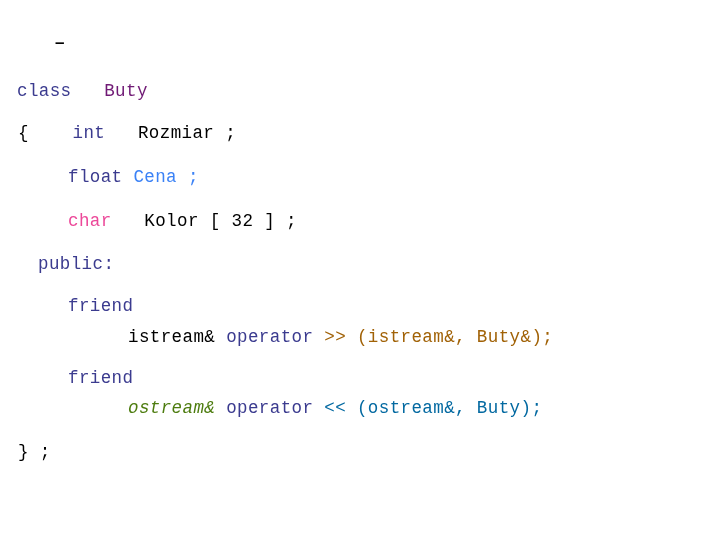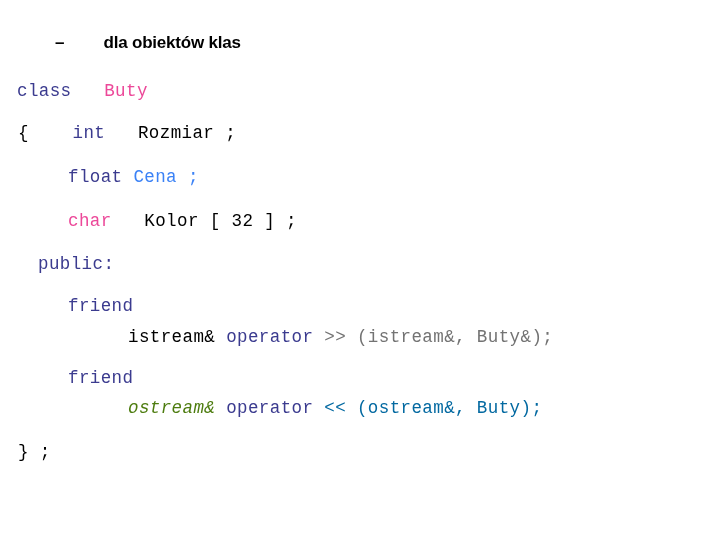--- a/index.html
+++ b/index.html
@@ -68,29 +68,28 @@
     color: #000000;
   }
 </style>
 </head>
 <body>
 
 <div id="slide" style="background: rgb(255, 255, 255);">
 
   <div id="title-line">
     <span class="bullet-dash">–</span>
-    <span class="title-text">dla obiektów klas</span>
   </div>
 
   <div id="code-block">
-      <div class="code-line" style="left: 17px; top: 81px;"><span class="kw" style="color: rgb(59, 59, 143);">class</span><span class="pl" style="color: #ec4899;">   Buty</span></div>
+      <div class="code-line" style="left: 17px; top: 81px;"><span class="kw" style="color: rgb(59, 59, 143);">class</span><span class="pl" style="color: #701a75;">   Buty</span></div>
       <div class="code-line" style="left: 18px; top: 123px;"><span class="pl" style="color: rgb(0, 0, 0);">{    </span><span class="kw" style="color: rgb(59, 59, 143); margin-top: 11px;">int</span><span class="pl" style="color: rgb(0, 0, 0);">   Rozmiar ;</span></div>
       <div class="code-line" style="left: 68px; top: 167px;"><span class="kw" style="color: rgb(59, 59, 143);">float</span><span class="pl" style="color: #3b82f6;"> Cena ;</span></div>
       <div class="code-line" style="left: 68px; top: 211px;"><span class="kw" style="color: #ec4899;">char</span><span class="pl" style="color: rgb(0, 0, 0);">   Kolor [ 32 ] ;</span></div>
       <div class="code-line" style="left: 38px; top: 254px;"><span class="kw" style="color: rgb(59, 59, 143);">public:</span></div>
       <div class="code-line" style="left: 68px; top: 296px;"><span class="kw" style="color: rgb(59, 59, 143);">friend</span></div>
-      <div class="code-line" style="left: 128px; top: 327px;"><span class="pl" style="color: rgb(0, 0, 0);">istream&amp; </span><span class="kw" style="color: rgb(59, 59, 143);">operator</span><span class="pl" style="color: #737373;"> &gt;&gt; (istream&amp;, Buty&amp;);</span></div>
+      <div class="code-line" style="left: 128px; top: 327px;"><span class="pl" style="color: rgb(0, 0, 0);">istream&amp; </span><span class="kw" style="color: rgb(59, 59, 143);">operator</span><span class="pl" style="color: #a16207;"> &gt;&gt; (istream&amp;, Buty&amp;);</span></div>
       <div class="code-line" style="left: 68px; top: 368px;"><span class="kw" style="color: rgb(59, 59, 143);">friend</span></div>
       <div class="code-line" style="left: 128px; top: 398px;"><span class="pl" style="color: #4d7c0f; font-style: italic;">ostream&amp; </span><span class="kw" style="color: rgb(59, 59, 143);">operator</span><span class="pl" style="color: #0369a1;"> &lt;&lt; (ostream&amp;, Buty);</span></div>
       <div class="code-line" style="left: 18px; top: 442px;"><span class="pl" style="color: rgb(0, 0, 0);">} ;</span></div>
     </div>
 
 </div>
 
 </body></html>

